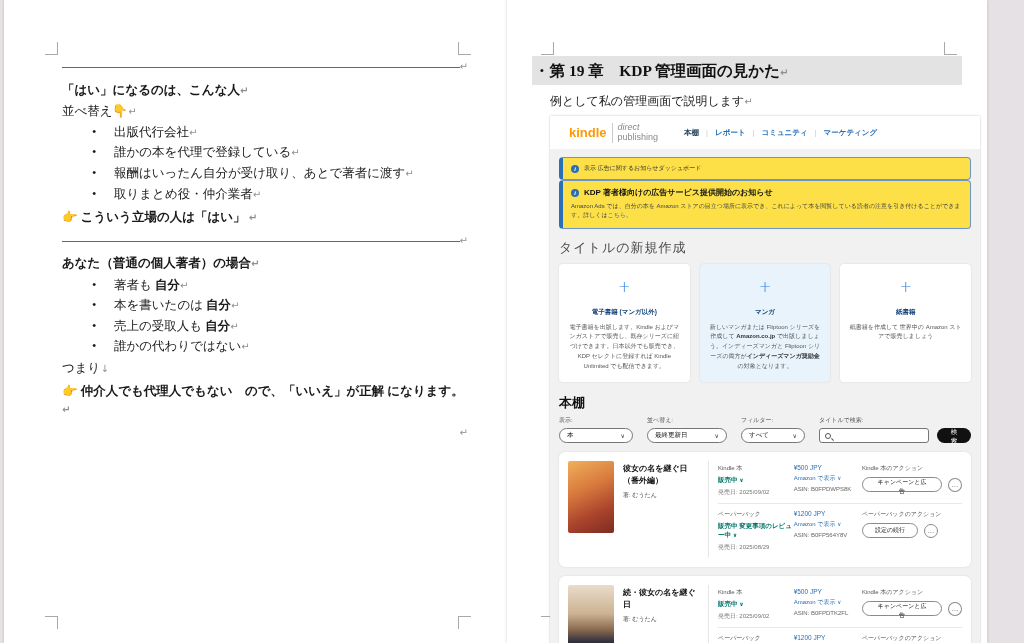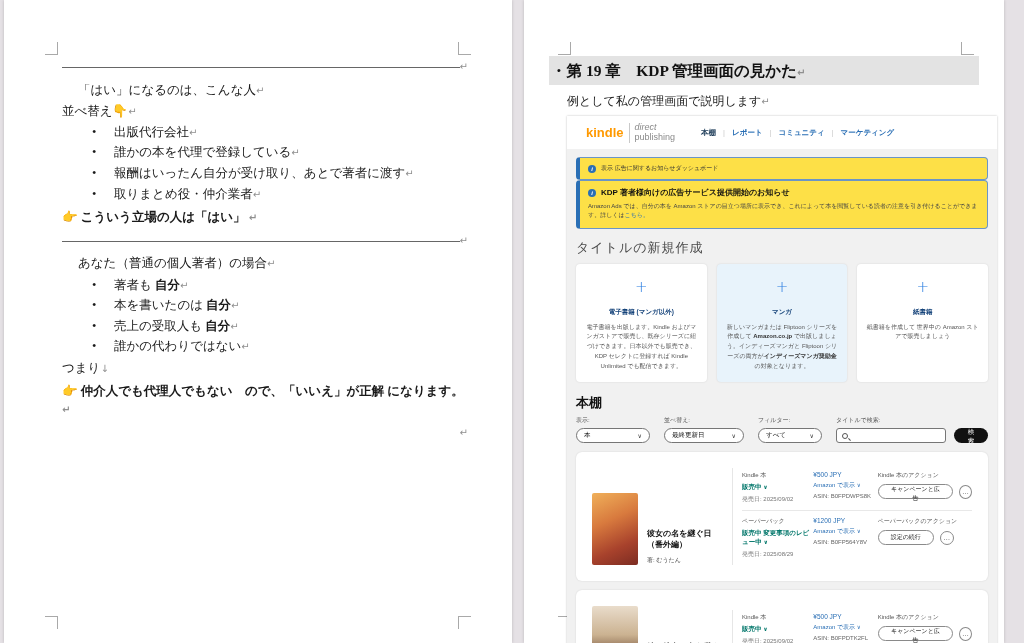--- a/index.html
+++ b/index.html
@@ -1,36 +1,36 @@
 <!DOCTYPE html>
 <html><head>
 <meta charset="utf-8">
 <style>
   * { margin:0; padding:0; box-sizing:border-box; }
   html,body { width:1024px; height:643px; overflow:hidden; }
   body { background:#e5e1e5; font-family:"Liberation Serif","DejaVu Serif",serif; position:relative; }
 
   .page { position:absolute; top:0; bottom:0; background:#fff; box-shadow:0 0 3px rgba(0,0,0,.18); }
   .page-left  { left:4px;   width:508px; }
-  .page-right { left:524px; width:480px; }
+  .page-right { left:507px; width:480px; }
 
   
   .cm { position:absolute; width:13px; height:13px; }
   .cm-tl { border-right:1px solid #a9a9a9; border-bottom:1px solid #a9a9a9; }
   .cm-tr { border-left:1px solid #a9a9a9;  border-bottom:1px solid #a9a9a9; }
   .cm-bl { border-right:1px solid #a9a9a9; border-top:1px solid #a9a9a9; }
   .cm-br { border-left:1px solid #a9a9a9;  border-top:1px solid #a9a9a9; }
 
   .pilcrow { color:#8f8f8f; font-size:10px; font-family:"DejaVu Sans",sans-serif; }
 
   
   .doc-left { position:absolute; left:58px; right:44px; top:56px; font-size:12.5px; color:#1a1a1a; line-height:1.45; }
   .ruleline { display:flex; align-items:center; margin:4px 0 6px; }
   .ruleline .rule { flex:1; border-top:1px solid #666; }
-  .doc-h { font-weight:normal; margin:3px 16px; }
+  .doc-h { font-weight:bold; margin:3px 0; }
   .doc-p { margin:3px 0; }
   .bullet { margin:2.5px 0; padding-left:52px; text-indent:-22px; }
   .bullet .dot { display:inline-block; width:22px; text-indent:0; }
   .concl { font-weight:bold; margin:5px 0; }
   .emoji { font-family:"DejaVu Sans",sans-serif; }
   .pilcrow-only { text-align:right; margin-top:2px; }
 
   
   .doc-right { position:absolute; left:25px; right:25px; top:56px; }
   .chapter-bar { background:#e3e3e3; height:29px; line-height:29px; font-size:15.5px; font-weight:bold; color:#111; padding-left:2px; }
@@ -74,21 +74,21 @@
   .fselect .chev { font-size:6px; color:#333; }
   .fgroup-sort .fselect { width:80px; }
   .fgroup-filter .fselect { width:64px; }
   .fgroup-search { flex:1; margin-right:8px; }
   .searchbox { display:flex; align-items:center; height:15px; border:1px solid #767676; border-radius:3px; background:#fff; padding:0 5px; }
   .mag { width:6px; height:6px; border:1px solid #555; border-radius:50%; position:relative; flex:none; }
   .mag::after { content:""; position:absolute; width:3px; height:1px; background:#555; transform:rotate(45deg); left:4.5px; top:5.5px; }
   .searchbox input { border:none; outline:none; flex:1; font-size:6.5px; margin-left:4px; background:transparent; }
   .search-btn { height:15px; padding:0 11px; background:#111; color:#fff; border:none; border-radius:9px; font-size:6.5px; cursor:pointer; }
 
-  .book-row { background:#fff; border-radius:6px; box-shadow:0 0 2px rgba(0,0,0,.12); margin-top:9px; padding:16px; display:flex;align-items:flex-end; }
+  .book-row { background:#fff; border-radius:6px; box-shadow:0 0 2px rgba(0,0,0,.12); margin-top:9px; padding:9px; display:flex; }
   .thumb { width:46px; height:72px; border-radius:2px; flex:none; }
   .thumb1 { background:linear-gradient(155deg,#f0b05a 0%,#d87a3e 38%,#a8422c 72%,#7c2c22 100%); }
   .thumb2 { background:linear-gradient(#e9dccb 0%,#cbb291 40%,#8a6a50 62%,#33333e 78%,#22222c 100%); }
   .bk-titlecol { width:94px; padding:2px 9px 0; }
   .bk-title { font-size:8px; font-weight:bold; color:#111; line-height:1.45; }
   .bk-author { font-size:6px; color:#444; margin-top:5px; }
   .bk-details { flex:1; border-left:1px solid #e6e6e6; padding-left:9px; }
   .bk-sub { display:flex; padding:3px 0 6px; }
   .bk-sub + .bk-sub { border-top:1px solid #e8e8e8; padding-top:6px; }
   .bc1 { width:31%; }

